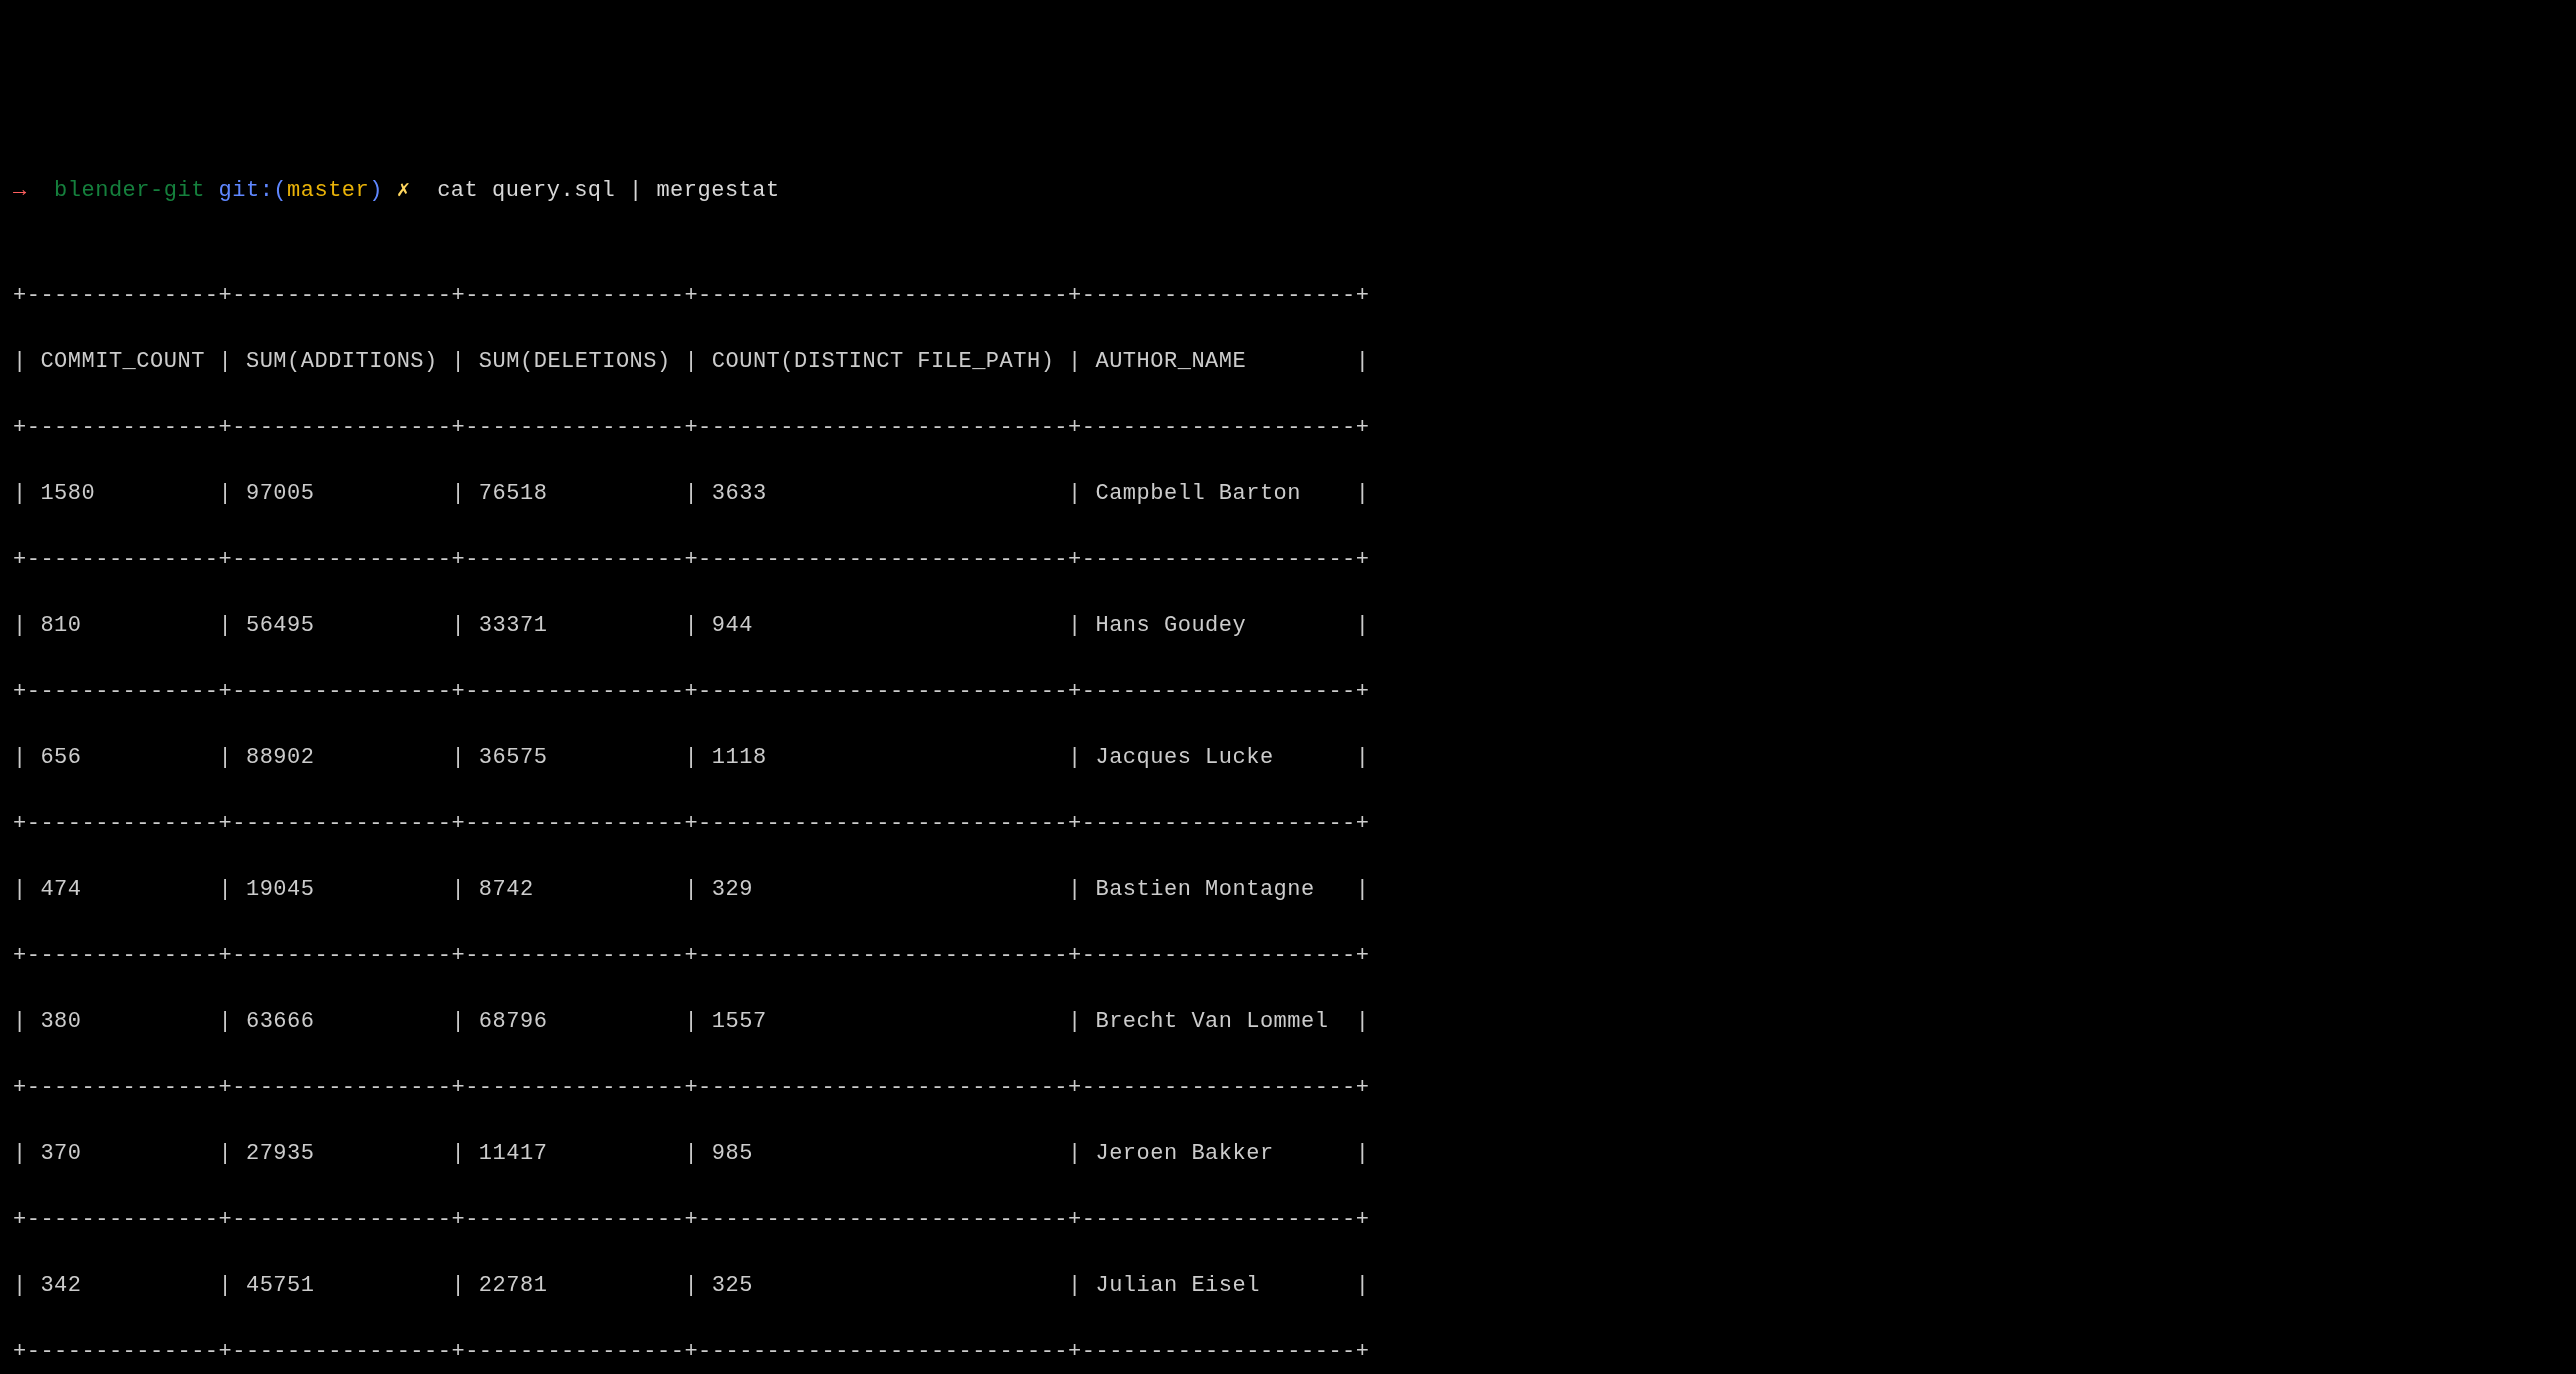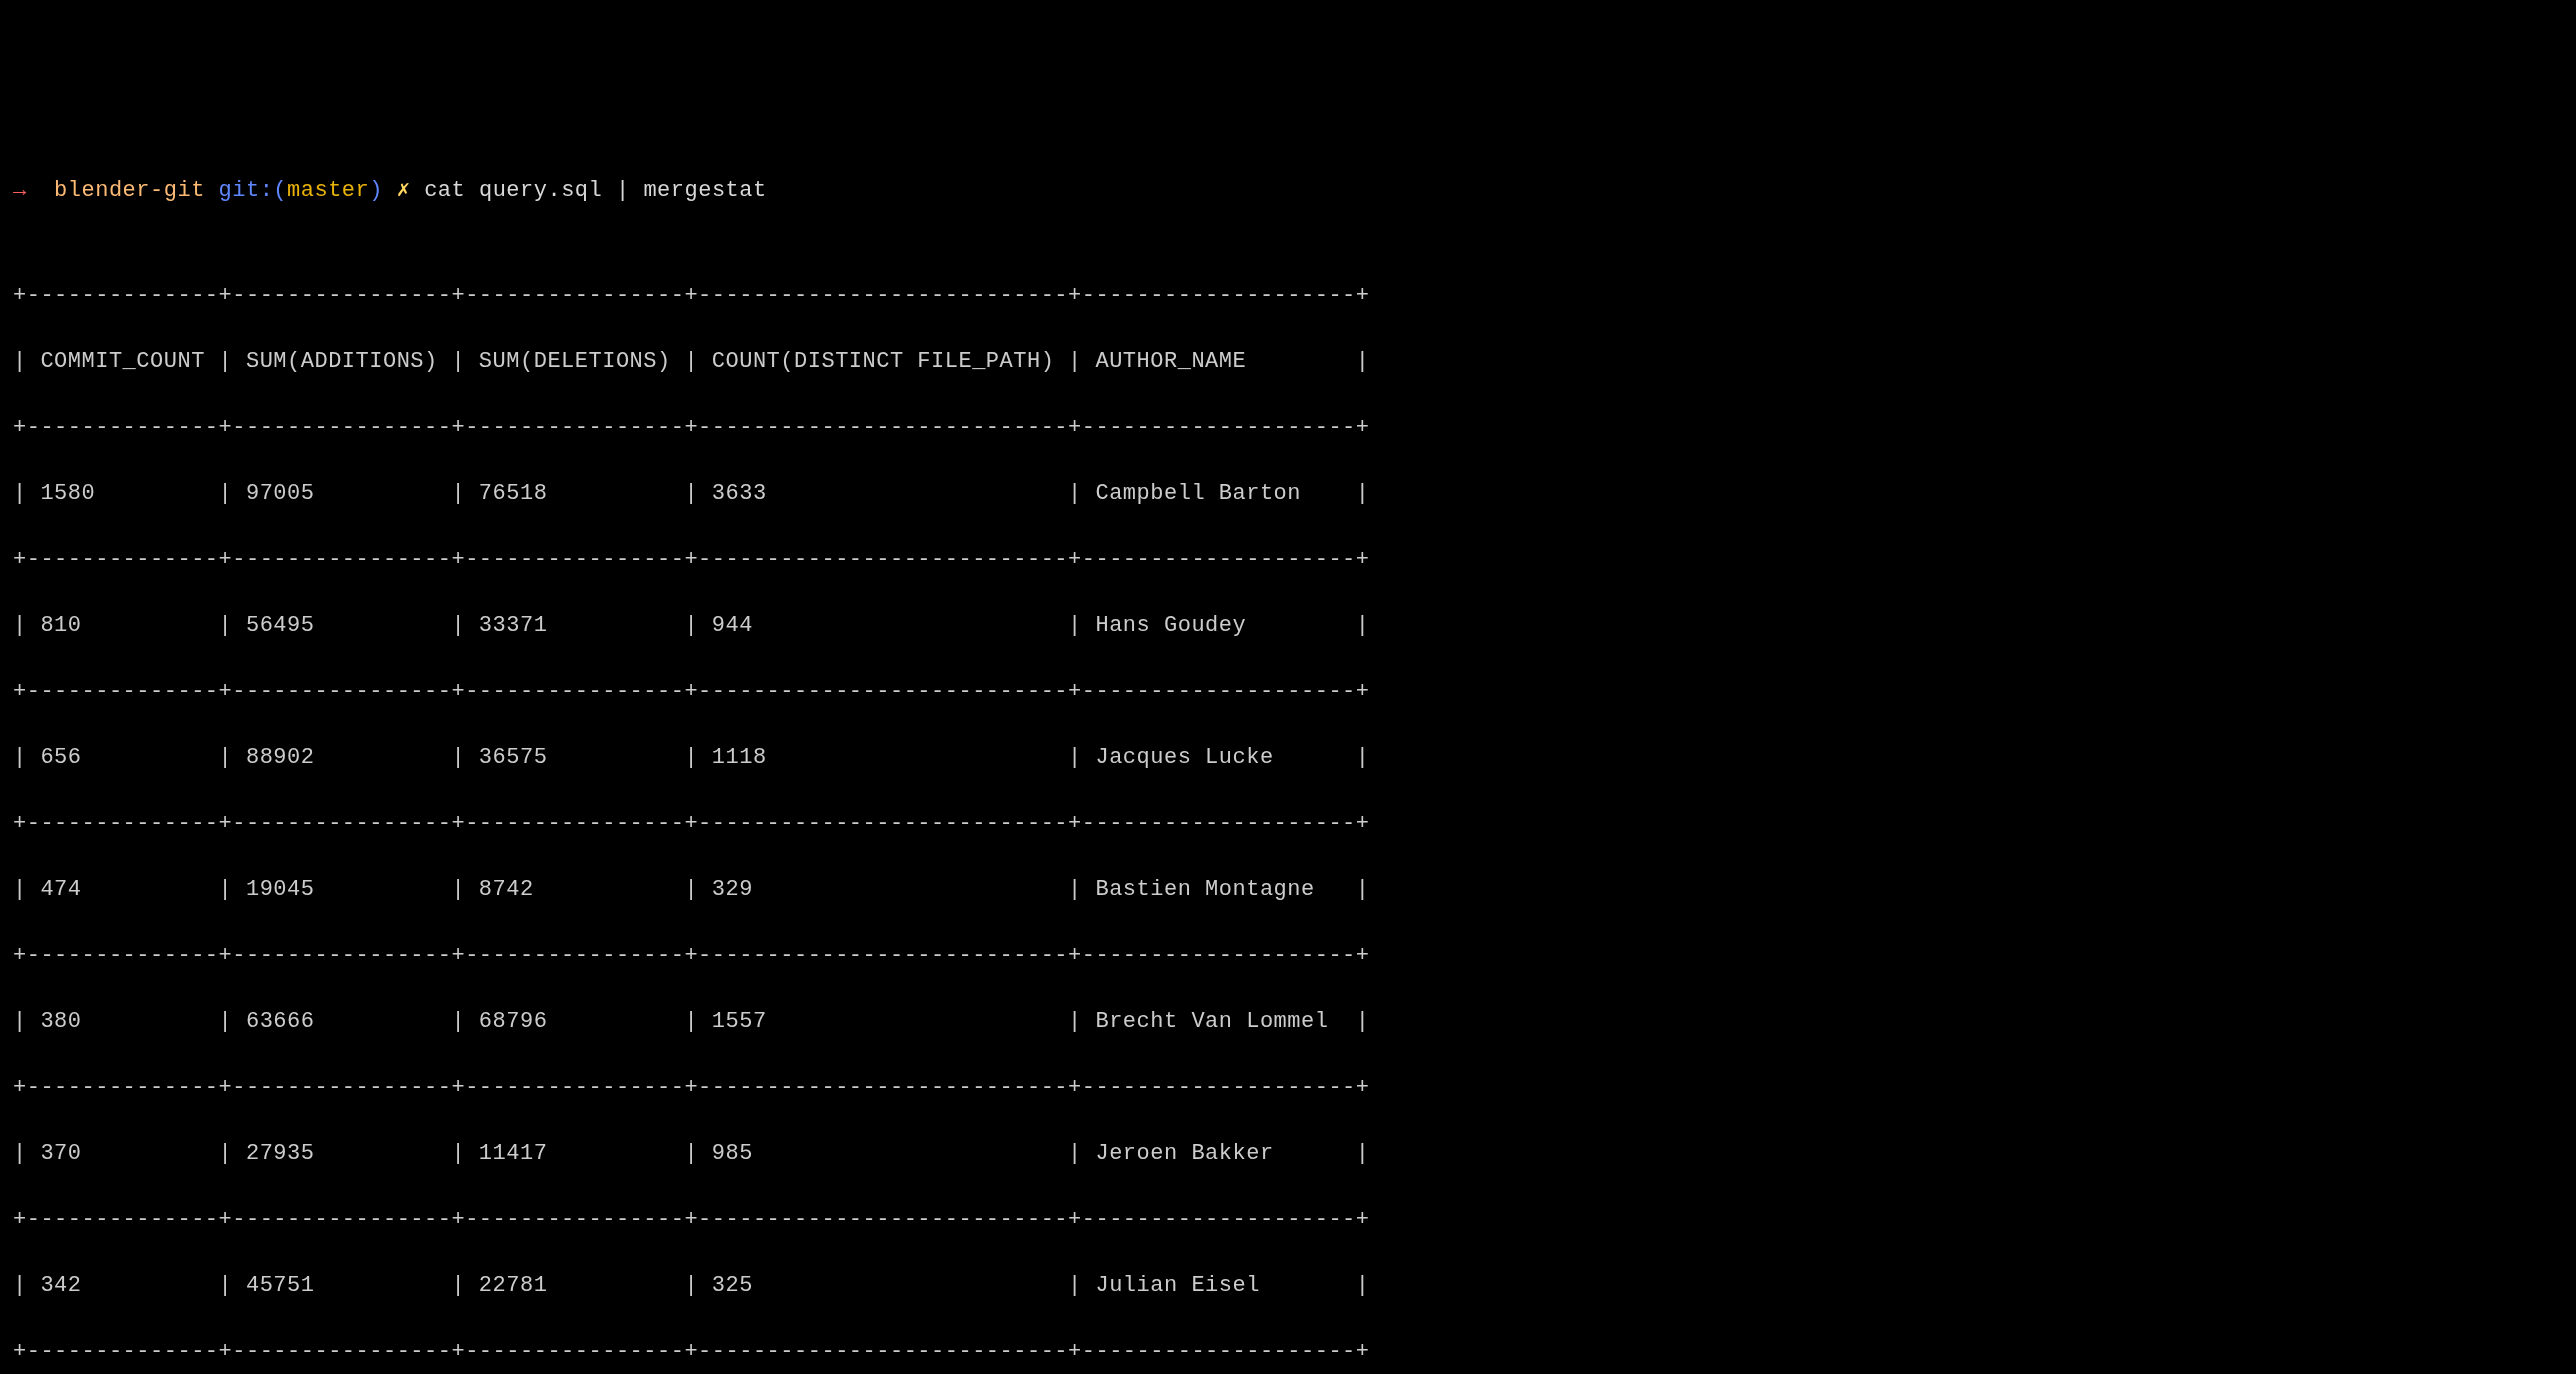--- a/index.html
+++ b/index.html
@@ -20,38 +20,39 @@
     .terminal {
       padding: 0 13px;
     }
     .prompt-line {
       margin-bottom: 5.6px;
     }
     .arrow {
       color: #ff5f5f;
     }
     .dir {
-      color: #fdba74;
+      color: #15803d;
       font-weight: 500;
     }
     .git-label {
       color: #5f87ff;
       font-weight: 500;
       margin-top: 22px;
     }
     .branch {
       color: #eab308;
       font-weight: 500;
     }
     .cross {
       color: #ffd75f;
       font-weight: 500;
     }
     .command {
       color: #d8d8d8;
+      margin-left: 13px;
     }
     .table-output {
       color: #cccccc;
     }
     .sep {
       color: #cccccc;
     }
   </style>
 </head>
 <body>

